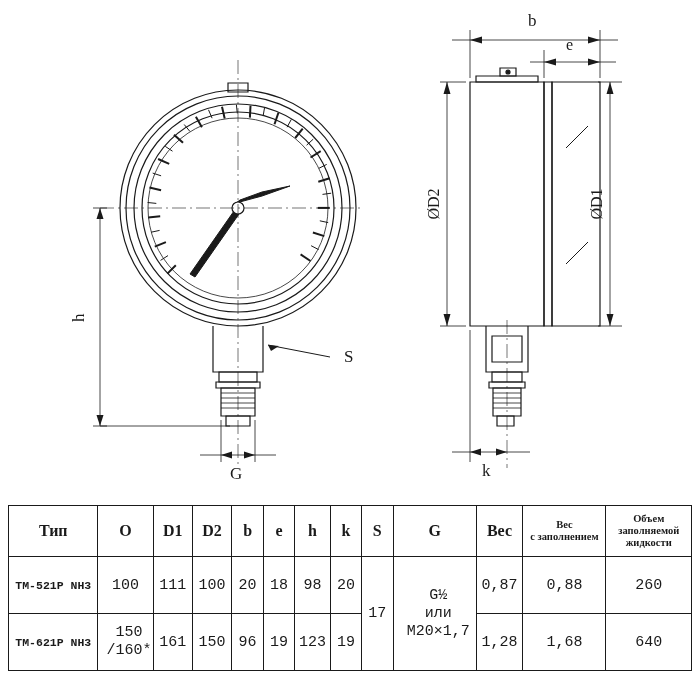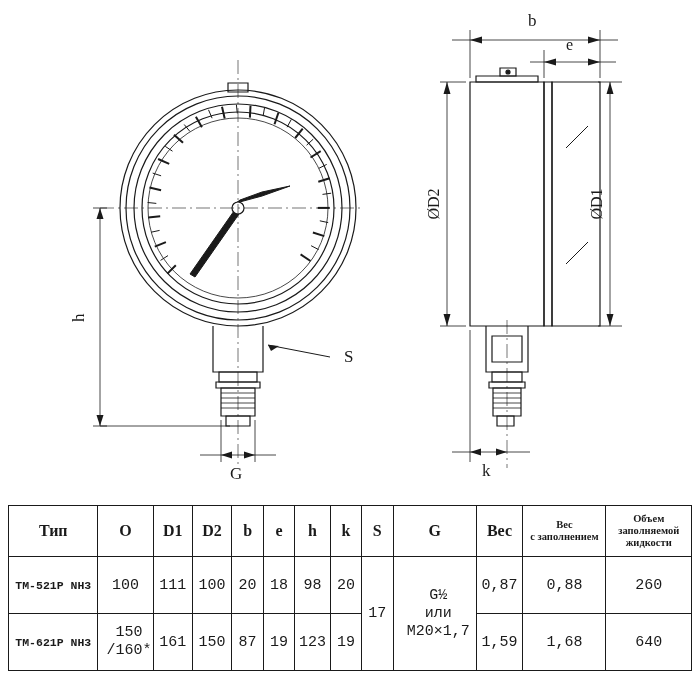--- a/index.html
+++ b/index.html
@@ -236,23 +236,23 @@
       <td>260</td>
     </tr>
     <tr>
       <td class="c-type">ТМ-621Р NH3</td>
       <td class="two-line">
         <span>150</span><br>
         <span>/160*</span>
       </td>
       <td>161</td>
       <td>150</td>
-      <td>87</td>
+      <td>96</td>
       <td>19</td>
       <td>123</td>
       <td>19</td>
-      <td>1,59</td>
+      <td>1,28</td>
       <td>1,68</td>
       <td>640</td>
     </tr>
   </tbody>
 </table>
 </div>
 
 </body></html>

